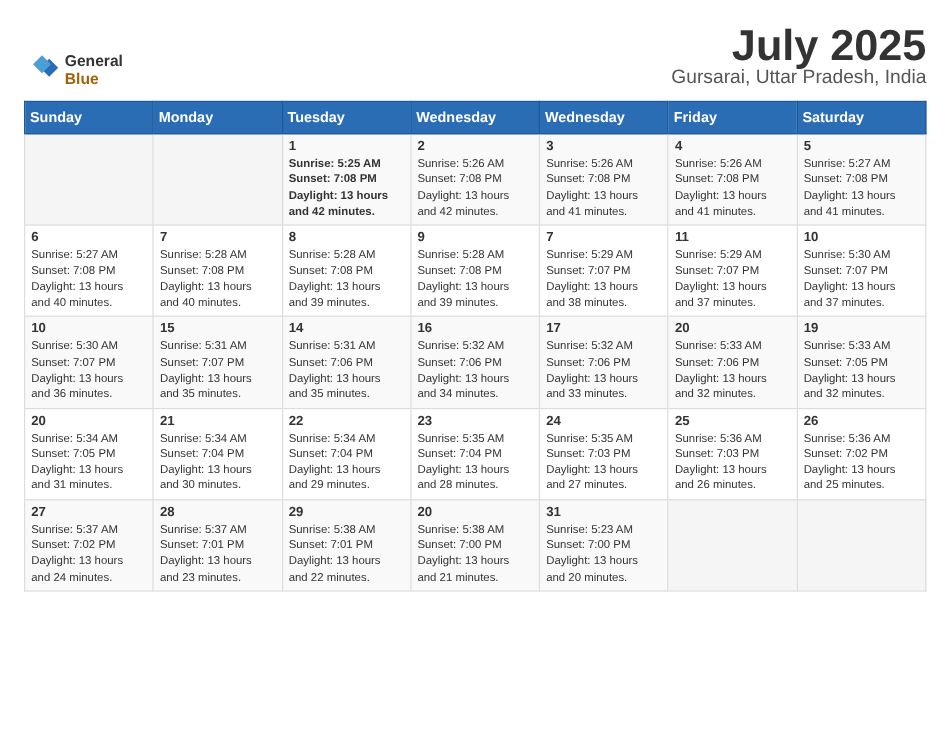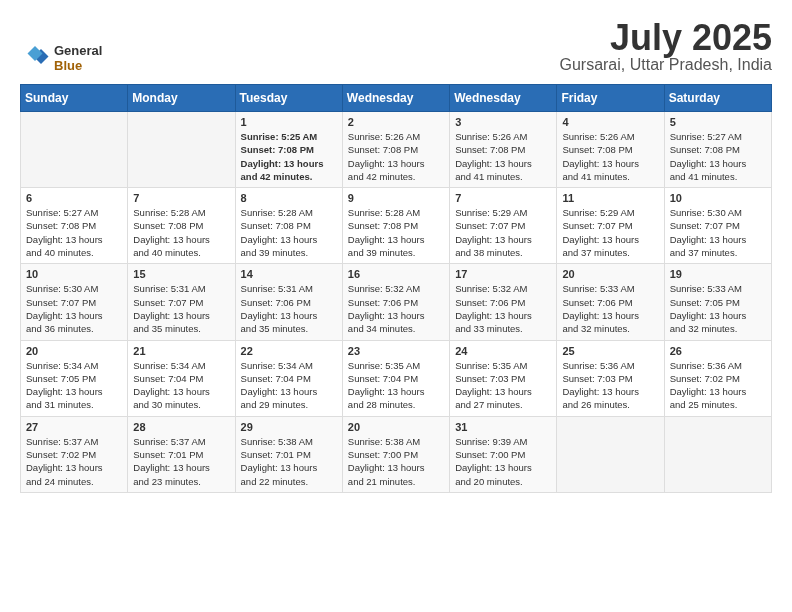--- a/index.html
+++ b/index.html
@@ -341,21 +341,21 @@
         </td>
         <td>
           <span class="day-number">20</span>
           <div class="day-info" style="white-space: pre-line;">Sunrise: 5:38 AM
 Sunset: 7:00 PM
 Daylight: 13 hours
 and 21 minutes.</div>
         </td>
         <td>
           <span class="day-number">31</span>
-          <div class="day-info" style="white-space: pre-line;">Sunrise: 9:39 AM
+          <div class="day-info" style="white-space: pre-line;">Sunrise: 5:23 AM
 Sunset: 7:00 PM
 Daylight: 13 hours
 and 20 minutes.</div>
         </td>
         <td class="empty-cell"></td>
         <td class="empty-cell"></td>
       </tr>
     </tbody>
 </table>
 

